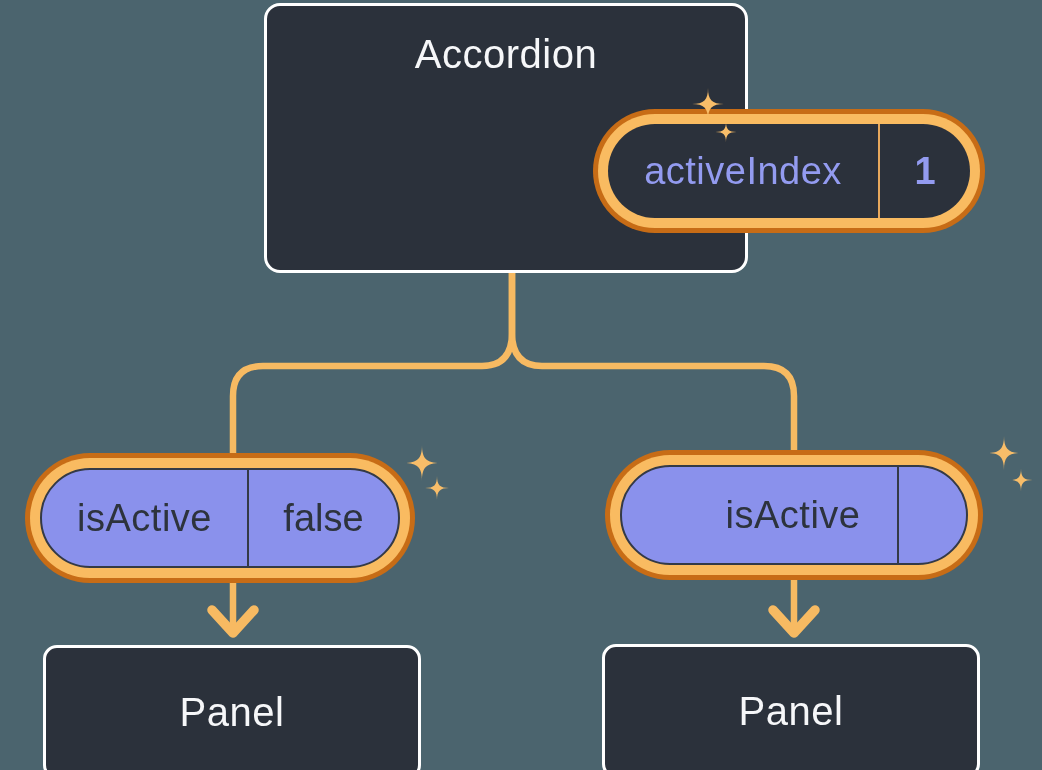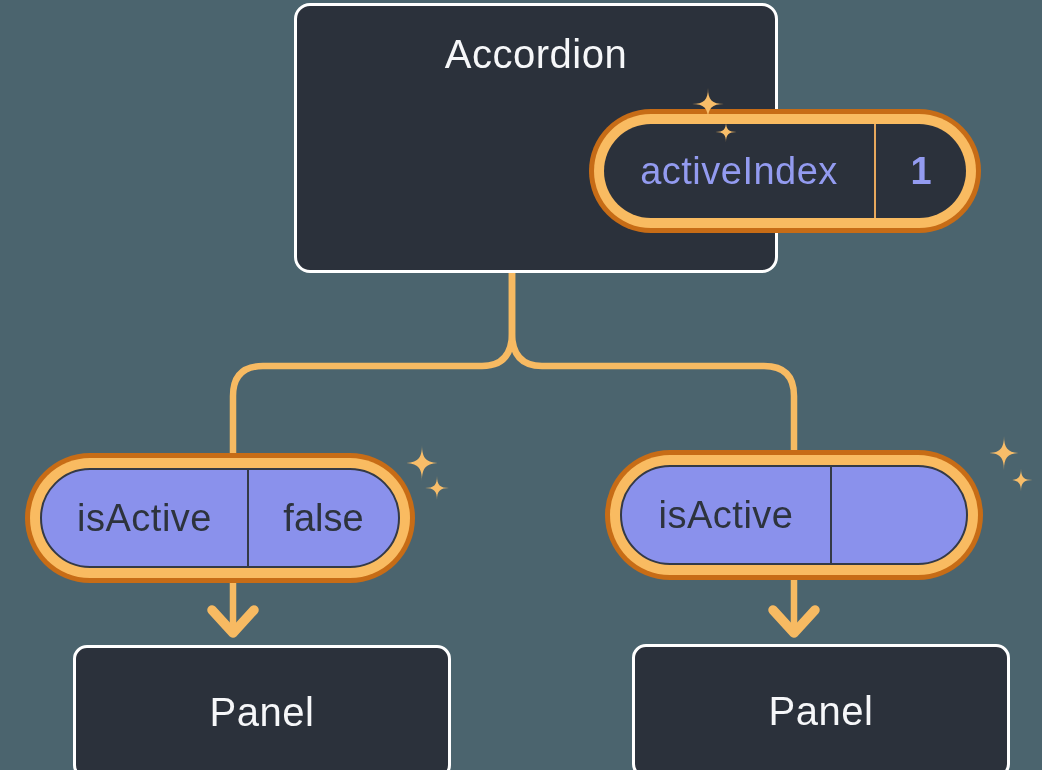--- a/index.html
+++ b/index.html
@@ -28,45 +28,44 @@
   .layer.over{z-index:5;pointer-events:none;}
   .connector{stroke:var(--connector-orange);stroke-width:6.5;fill:none;stroke-linejoin:round;}
   .arrowhead{stroke:var(--connector-orange);stroke-width:9.5;fill:none;stroke-linecap:round;stroke-linejoin:round;}
   .sparkle{fill:var(--sparkle-orange);}
 
   .node-box{
     position:absolute;box-sizing:border-box;z-index:2;
     background:var(--node-fill);
     border:3px solid var(--node-border);
     border-radius:16px;
-    margin-left:30px;
   }
   .root-box{left:264px;top:3px;width:484px;height:270px;}
   .root-title{
     position:absolute;top:26px;left:0;width:100%;text-align:center;
     font-size:40px;font-weight:500;letter-spacing:.5px;color:var(--title-text);
   }
   .panel-box{width:378px;height:134px;border-radius:14px;display:flex;align-items:center;justify-content:center;}
   .panel-box.left{left:43px;top:645px;}
   .panel-box.right{left:602px;top:644px;}
   .panel-title{font-size:40px;font-weight:500;letter-spacing:.5px;color:var(--title-text);}
 
   .pill{position:absolute;box-sizing:border-box;z-index:3;border-radius:999px;background:var(--ring-dark-orange);padding:5px;}
   .pill-mid{width:100%;height:100%;box-sizing:border-box;border-radius:999px;background:var(--ring-light-orange);padding:10px;}
   .pill-core{width:100%;height:100%;box-sizing:border-box;border-radius:999px;display:flex;align-items:stretch;overflow:hidden;}
 
-  .state-pill{left:292px;top:103px;width:392px;height:124px;}
+  .state-pill{left:326px;top:103px;width:392px;height:124px;}
   .state-pill .pill-core{background:var(--node-fill);}
   .state-pill .cell-label{flex:0 0 270px;display:flex;align-items:center;justify-content:center;
     color:var(--state-text-purple);font-size:38px;letter-spacing:.5px;}
   .state-pill .divider{flex:0 0 2px;background:var(--state-divider);}
   .state-pill .cell-value{flex:1;display:flex;align-items:center;justify-content:center;
     color:var(--state-text-purple);font-size:38px;font-weight:700;}
 
-  .prop-pill .pill-core{background:var(--pill-fill);border:2px solid var(--prop-outline);}
+  .prop-pill .pill-core{background:var(--pill-fill);border:2px solid var(--prop-outline);justify-content:center;}
   .prop-pill .cell-label{display:flex;align-items:center;justify-content:center;
     color:var(--prop-text-dark);font-size:38px;letter-spacing:.5px;}
   .prop-pill .divider{flex:0 0 2px;background:var(--prop-outline);}
   .prop-pill .cell-value{flex:1;display:flex;align-items:center;justify-content:center;
     color:var(--prop-text-dark);font-size:38px;font-weight:400;}
   .prop-pill.left{left:25px;top:453px;width:390px;height:130px;}
   .prop-pill.left .cell-label{flex:0 0 205px;}
   .prop-pill.right{left:605px;top:450px;width:378px;height:130px;}
   .prop-pill.right .cell-label{flex:0 0 208px;}
 </style>

